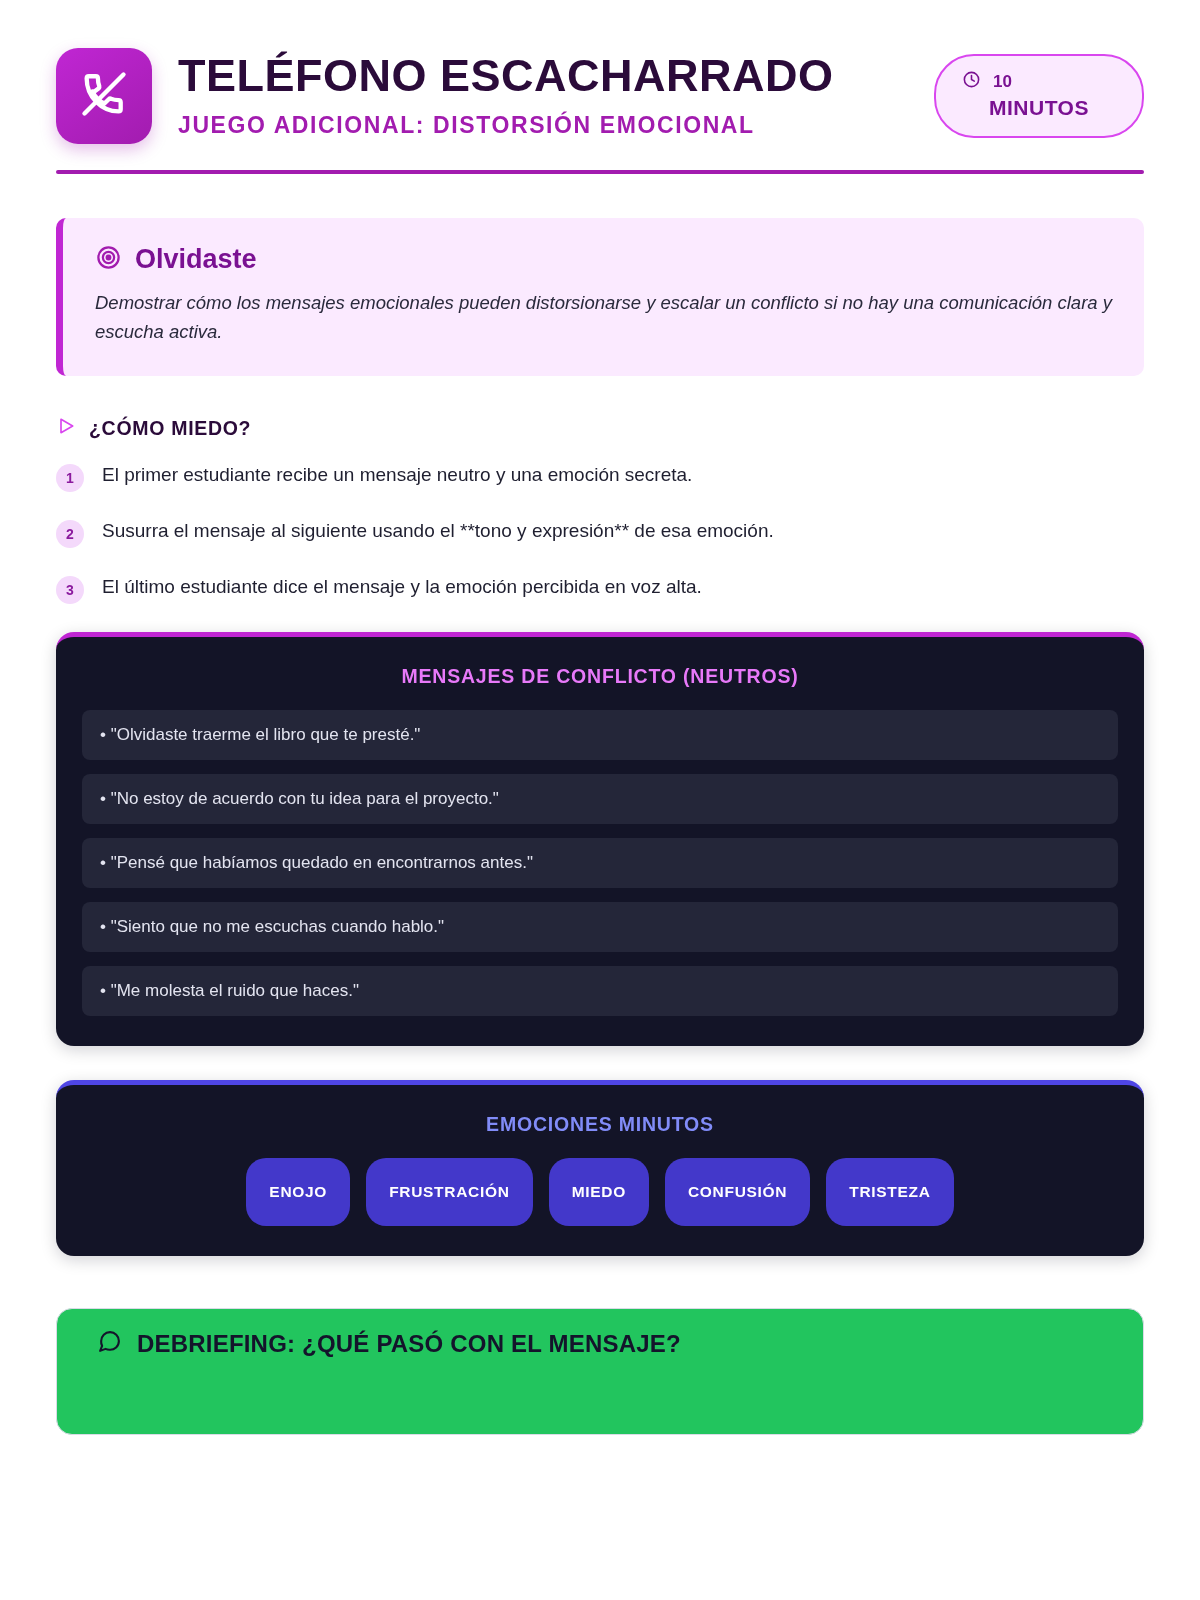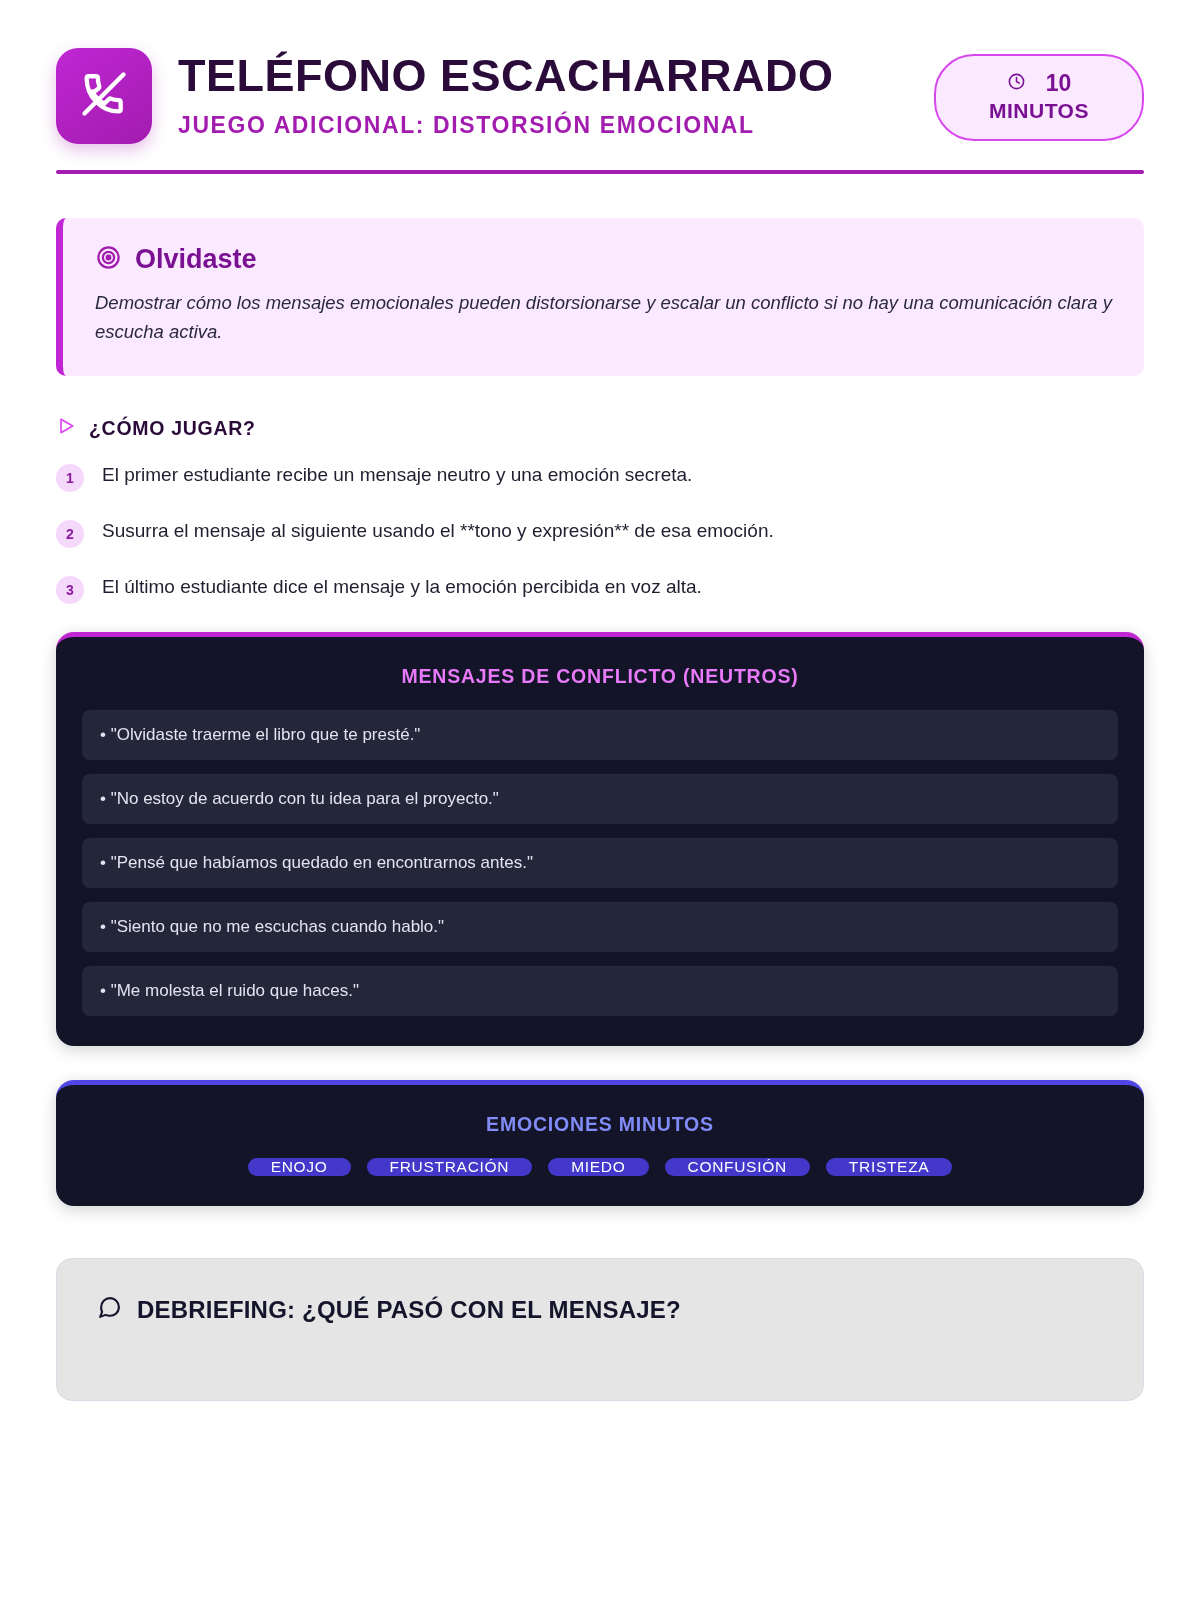--- a/index.html
+++ b/index.html
@@ -61,23 +61,23 @@
     border: 2px solid #d946ef;
     background: #fbeaff;
     border-radius: 40px;
     padding: 14px 26px 16px 26px;
     text-align: center;
     color: #7a1192;
   }
   .time-row {
     display: flex;
     align-items: center;
-    justify-content: center;
-    gap: 20px;
-    font-size: 23px;
+    justify-content: flex-start;
+    gap: 12px;
+    font-size: 17px;
     font-weight: 800;
   }
   .time-row svg { width: 19px; height: 19px; }
   .time-unit {
     font-size: 21px;
     font-weight: 800;
     letter-spacing: .5px;
     margin-top: 2px;
   }
   .header-rule {
@@ -186,33 +186,33 @@
   .chips {
     display: flex;
     flex-wrap: wrap;
     justify-content: center;
     gap: 16px;
   }
   .chip {
     background: #4338ca;
     color: #ffffff;
     border-radius: 20px;
-    padding: 0 23px;
+    padding: 25px 23px;
     font-size: 15.5px;
-    font-weight: 400;
+    font-weight: 700;
     letter-spacing: .7px;
   }
 
   
   .debrief {
     margin-top: 52px;
     border: 1.5px solid #d9dbe6;
     border-radius: 16px;
-    padding: 36px 40px 40px 40px;
-    background: #e5e5e5;
+    padding: 20px 40px 40px 40px;
+    background: #22c55e;
   }
   .debrief-head {
     display: flex;
     align-items: center;
     gap: 15px;
     margin-bottom: 36px;
   }
   .debrief-head svg { width: 25px; height: 25px; }
   .debrief-title {
     font-size: 24px;
@@ -280,21 +280,21 @@
     <div class="objective-text">Demostrar cómo los mensajes emocionales pueden distorsionarse y escalar un conflicto si no hay una comunicación clara y escucha activa.</div>
   </div>
 
   <div class="howto">
     <div class="howto-head">
       <span>
         <svg viewBox="0 0 24 24" fill="none" stroke="#d946ef" stroke-width="2" stroke-linejoin="round">
           <polygon points="6 4 20 12 6 20"></polygon>
         </svg>
       </span>
-      <span class="howto-title">¿CÓMO JUGAR?</span>
+      <span class="howto-title">¿CÓMO MIEDO?</span>
     </div>
 
     <div class="step">
       <div class="step-num">1</div>
       <div class="step-text">El primer estudiante recibe un mensaje neutro y una emoción secreta.</div>
     </div>
     <div class="step">
       <div class="step-num">2</div>
       <div class="step-text">Susurra el mensaje al siguiente usando el **tono y expresión** de esa emoción.</div>
     </div>

